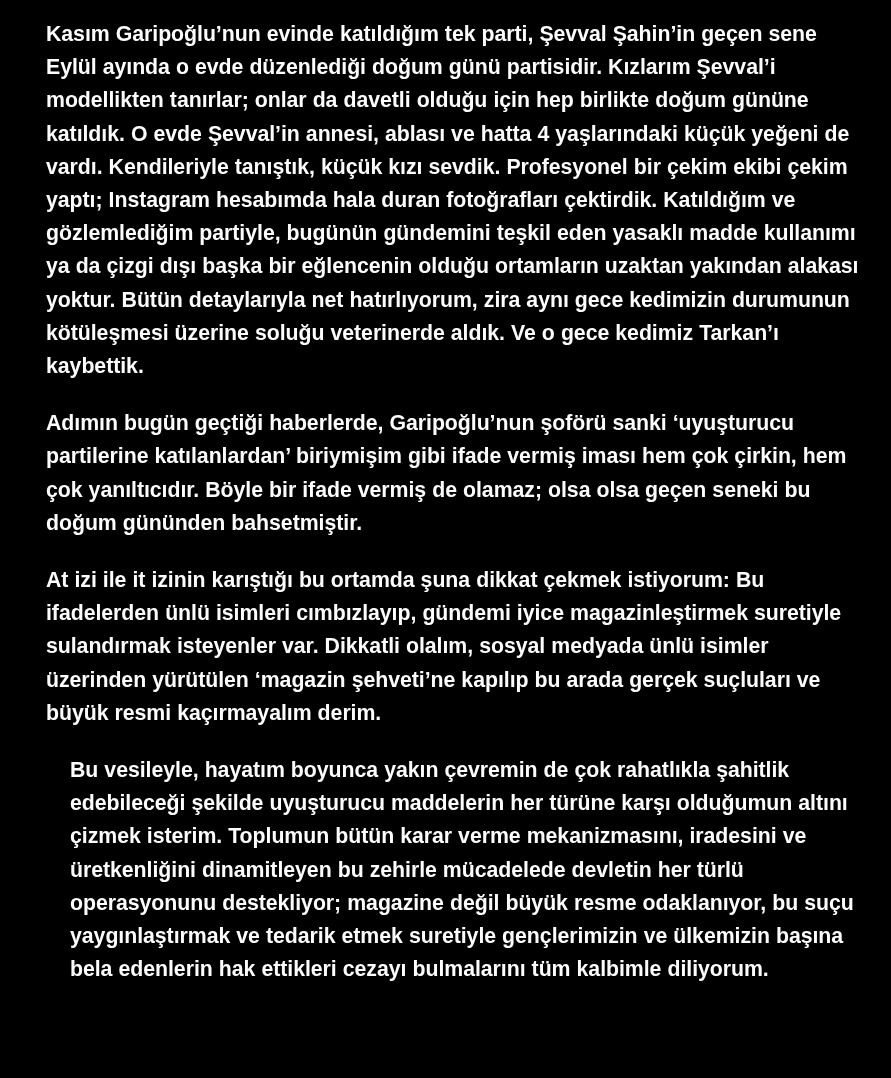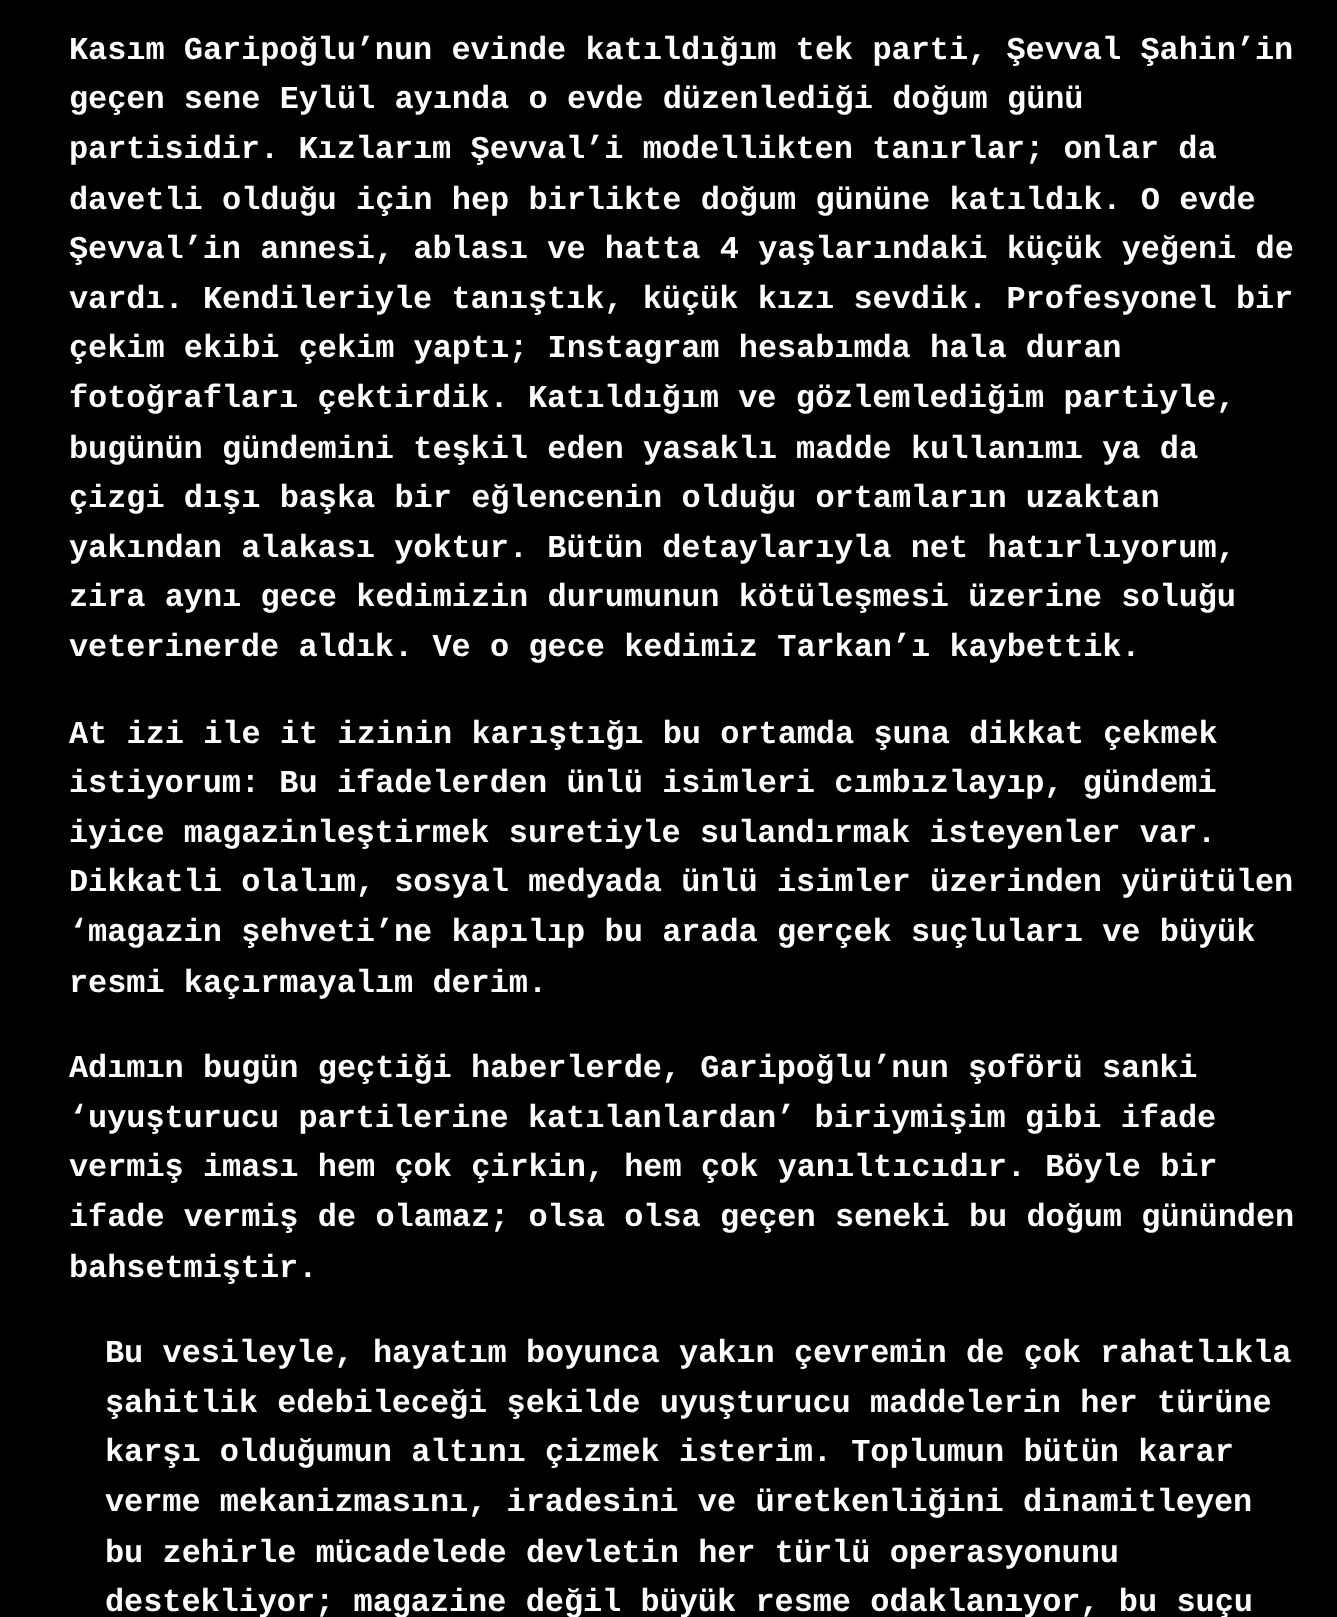--- a/index.html
+++ b/index.html
@@ -18,38 +18,38 @@
     width: 891px;
     height: 1078px;
     background: #000000;
     padding: 18px 26px 10px 46px;
   }
   .statement-body {
     display: block;
   }
   .paragraph {
     color: #fdfdfd;
-    font-family: Liberation Mono, monospace;
+    font-family: Liberation Sans, sans-serif;
     font-weight: bold;
     font-size: 21.3px;
     line-height: 33.2px;
     letter-spacing: -0.05px;
     word-spacing: 0.2px;
     text-align: left;
     margin: 0 0 24px 0;
     -webkit-font-smoothing: antialiased;
   }
   .paragraph:last-child {
     margin-bottom: 0;
     margin-left: 24px;
   }
 </style>
 </head>
 <body>
 
 <div class="statement-sheet">
   <div class="statement-body">
     <p class="paragraph">Kasım Garipoğlu’nun evinde katıldığım tek parti, Şevval Şahin’in geçen sene Eylül ayında o evde düzenlediği doğum günü partisidir. Kızlarım Şevval’i modellikten tanırlar; onlar da davetli olduğu için hep birlikte doğum gününe katıldık. O evde Şevval’in annesi, ablası ve hatta 4 yaşlarındaki küçük yeğeni de vardı. Kendileriyle tanıştık, küçük kızı sevdik. Profesyonel bir çekim ekibi çekim yaptı; Instagram hesabımda hala duran fotoğrafları çektirdik. Katıldığım ve gözlemlediğim partiyle, bugünün gündemini teşkil eden yasaklı madde kullanımı ya da çizgi dışı başka bir eğlencenin olduğu ortamların uzaktan yakından alakası yoktur. Bütün detaylarıyla net hatırlıyorum, zira aynı gece kedimizin durumunun kötüleşmesi üzerine soluğu veterinerde aldık. Ve o gece kedimiz Tarkan’ı kaybettik.</p>
+    <p class="paragraph">Adımın bugün geçtiği haberlerde, Garipoğlu’nun şoförü sanki ‘uyuşturucu partilerine katılanlardan’ biriymişim gibi ifade vermiş iması hem çok çirkin, hem çok yanıltıcıdır. Böyle bir ifade vermiş de olamaz; olsa olsa geçen seneki bu doğum gününden bahsetmiştir.</p>
     <p class="paragraph">At izi ile it izinin karıştığı bu ortamda şuna dikkat çekmek istiyorum: Bu ifadelerden ünlü isimleri cımbızlayıp, gündemi iyice magazinleştirmek suretiyle sulandırmak isteyenler var. Dikkatli olalım, sosyal medyada ünlü isimler üzerinden yürütülen ‘magazin şehveti’ne kapılıp bu arada gerçek suçluları ve büyük resmi kaçırmayalım derim.</p>
-    <p class="paragraph">Adımın bugün geçtiği haberlerde, Garipoğlu’nun şoförü sanki ‘uyuşturucu partilerine katılanlardan’ biriymişim gibi ifade vermiş iması hem çok çirkin, hem çok yanıltıcıdır. Böyle bir ifade vermiş de olamaz; olsa olsa geçen seneki bu doğum gününden bahsetmiştir.</p>
     <p class="paragraph">Bu vesileyle, hayatım boyunca yakın çevremin de çok rahatlıkla şahitlik edebileceği şekilde uyuşturucu maddelerin her türüne karşı olduğumun altını çizmek isterim. Toplumun bütün karar verme mekanizmasını, iradesini ve üretkenliğini dinamitleyen bu zehirle mücadelede devletin her türlü operasyonunu destekliyor; magazine değil büyük resme odaklanıyor, bu suçu yaygınlaştırmak ve tedarik etmek suretiyle gençlerimizin ve ülkemizin başına bela edenlerin hak ettikleri cezayı bulmalarını tüm kalbimle diliyorum.</p>
   </div>
 </div>
 
 </body></html>

